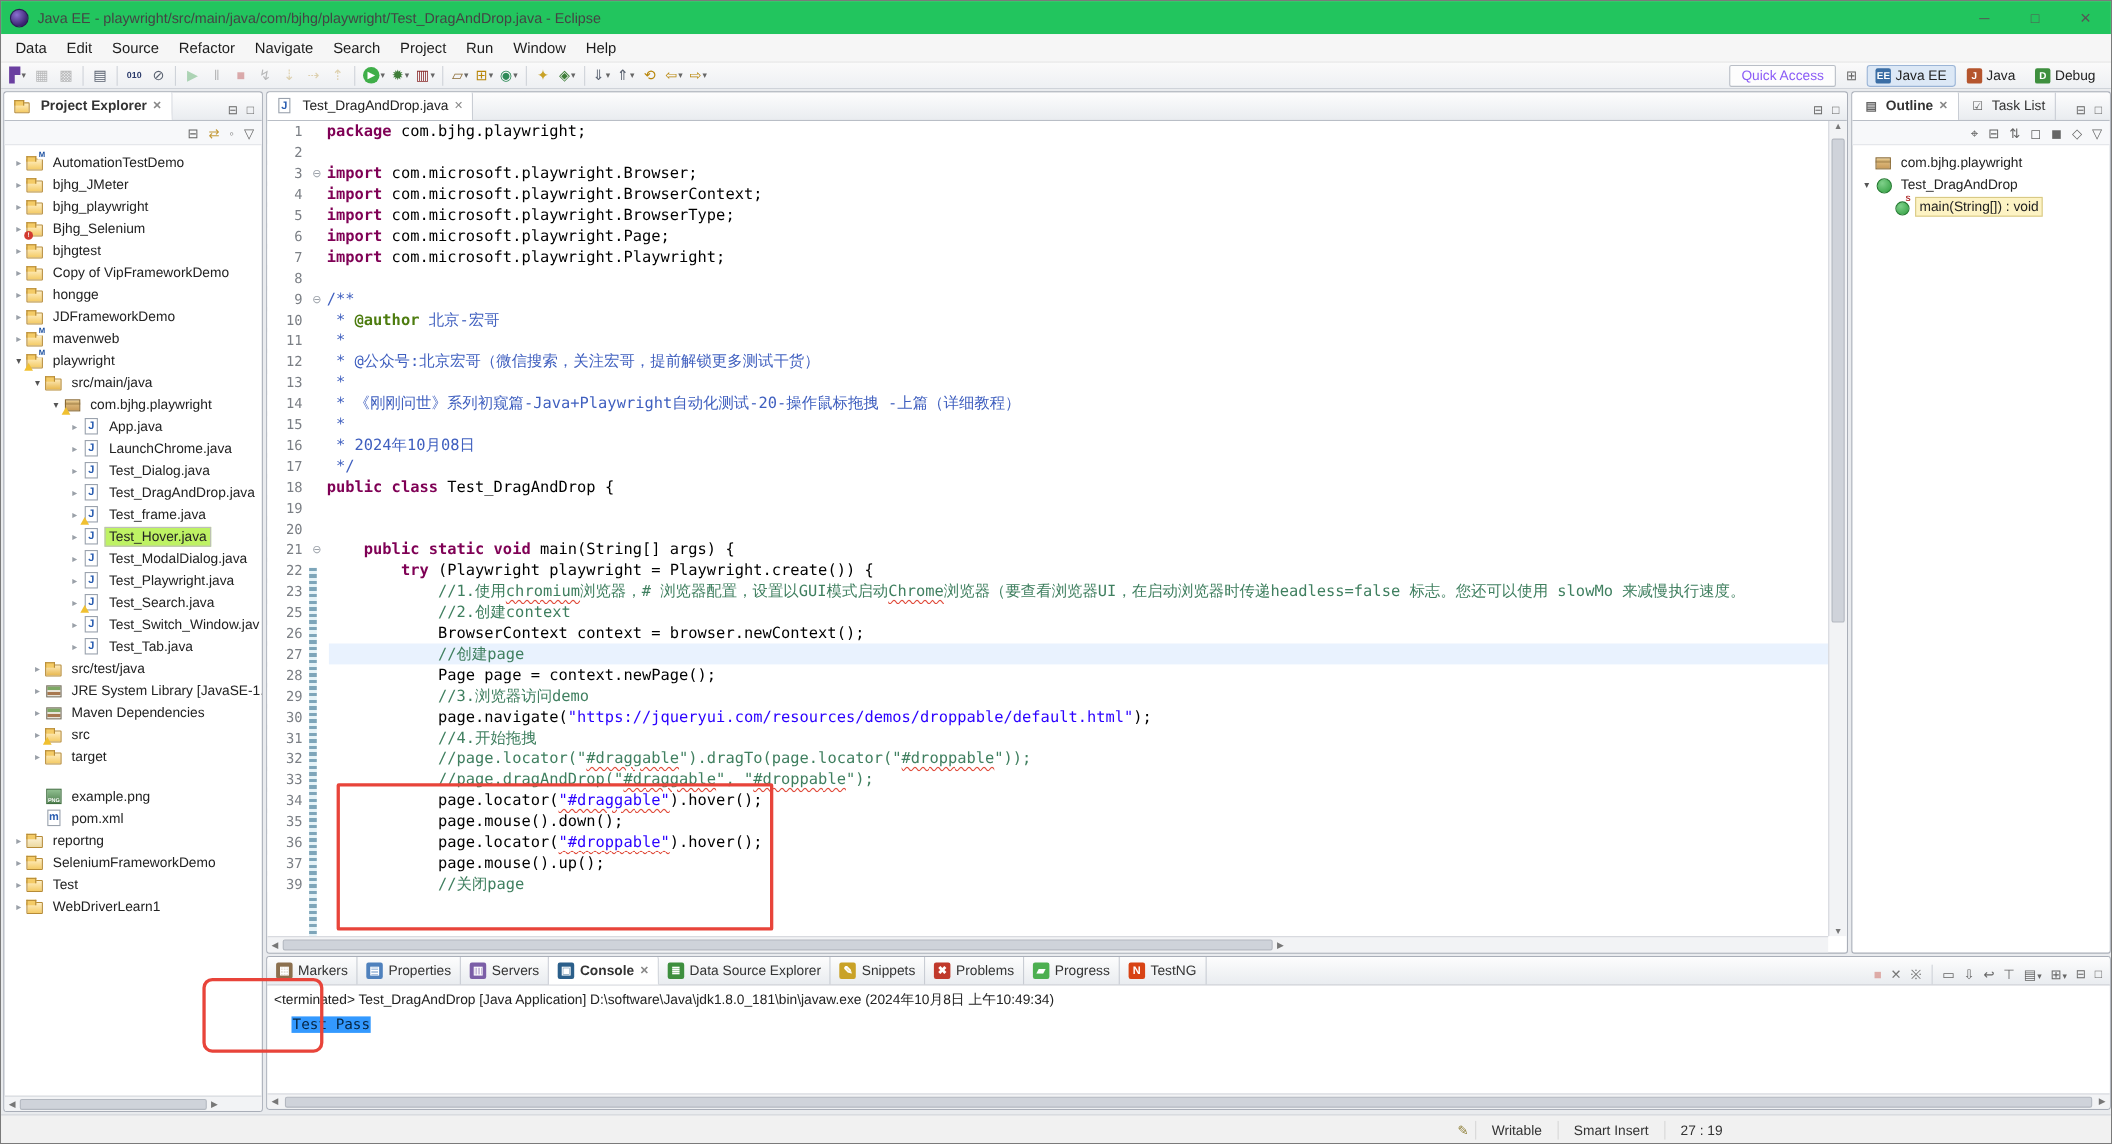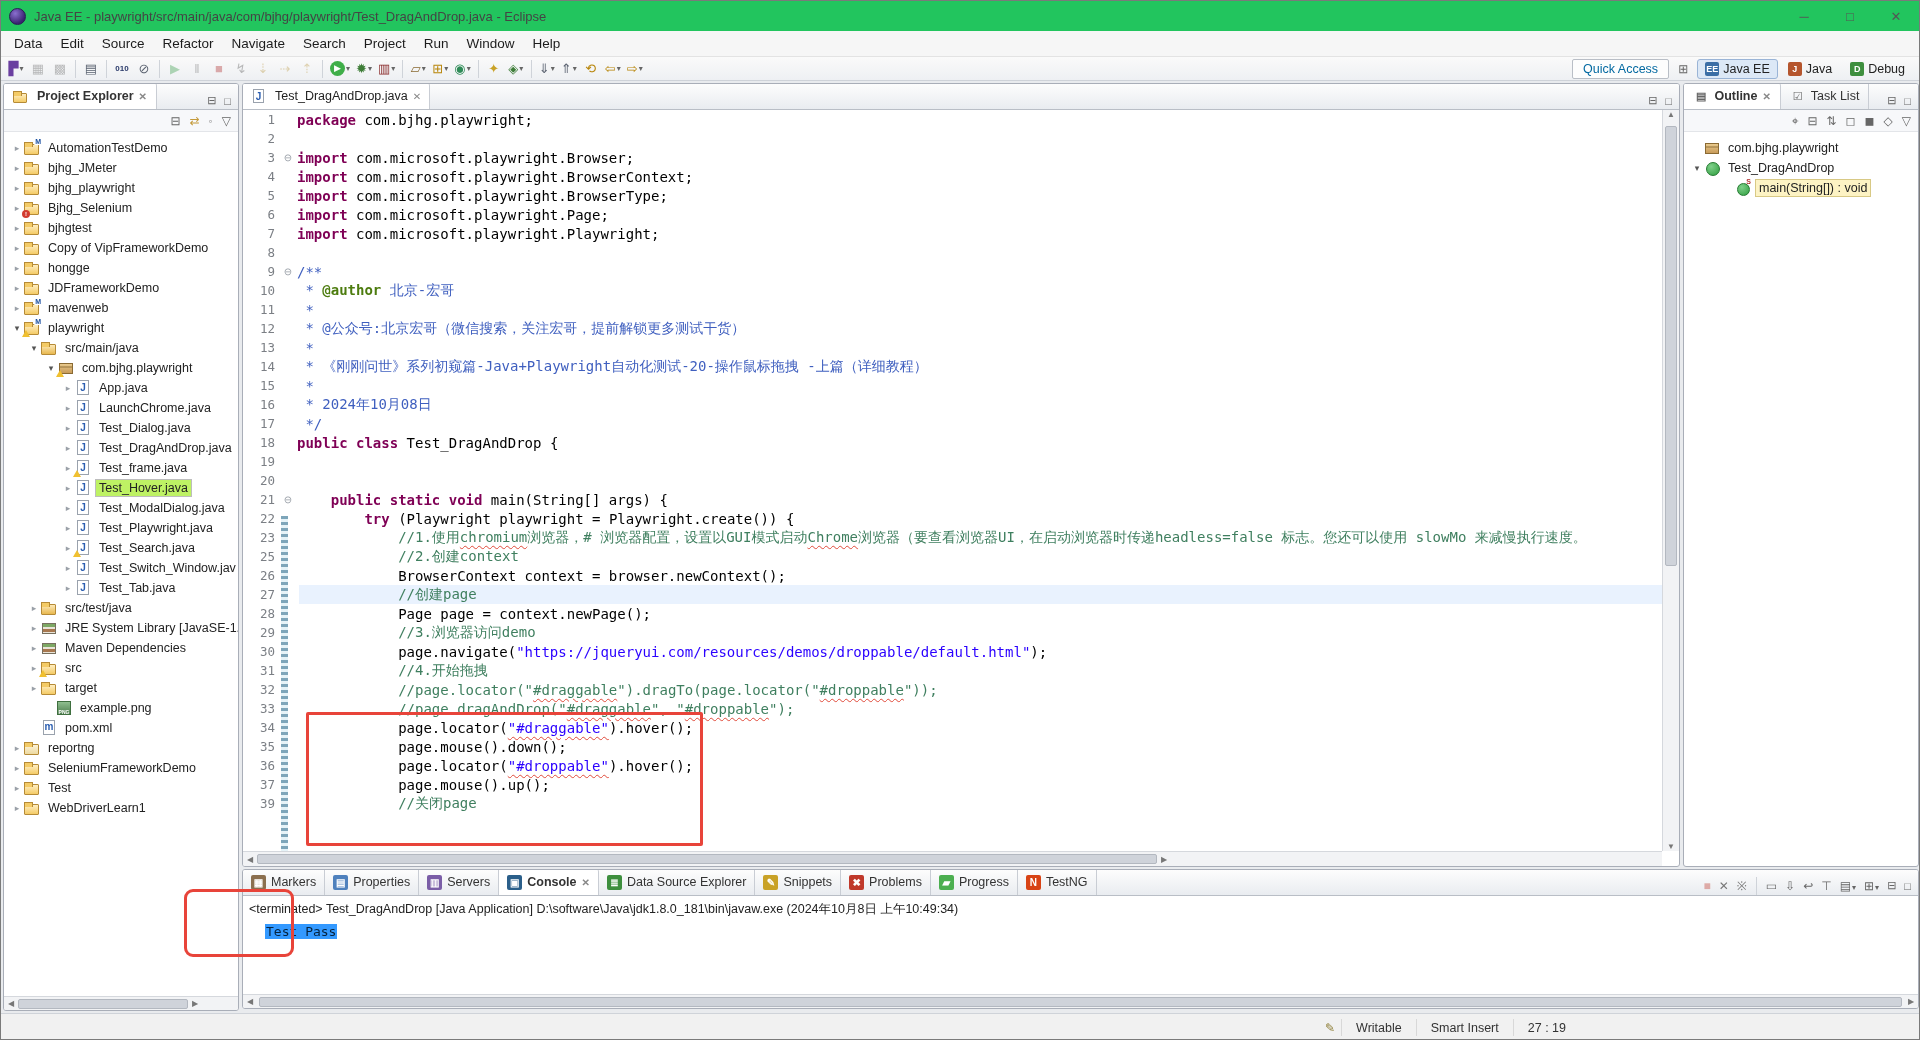--- a/index.html
+++ b/index.html
@@ -31,21 +31,21 @@
   .tbtn { height:20px; min-width:20px; display:inline-flex; align-items:center; justify-content:center;
           margin:0 1px; border-radius:3px; padding:0 2px; }
   .tbtn .tg { font-size:13px; line-height:1; }
   .tbtn .tg.txt { font-size:8px; font-weight:bold; letter-spacing:0; }
   .tbtn.round .tg { background:#3fae49; color:#fff; width:15px; height:15px; border-radius:50%;
                     display:inline-flex; align-items:center; justify-content:center; font-size:9px; }
   .tbtn.dim { opacity:.38; }
   .dd { font-size:8px; color:#666; margin-left:1px; }
   .tbsep { width:1px; height:18px; background:#cfd3d9; margin:0 4px; }
   .tb-right { position:absolute; right:6px; top:0; height:24px; display:flex; align-items:center; gap:6px; }
-  .quick-access { border:1px solid #b9bec6; background:#fdfdfd; color:#0369a1; font-size:12.5px;
+  .quick-access { border:1px solid #b9bec6; background:#fdfdfd; color:#8b5cf6; font-size:12.5px;
                   padding:2px 10px; border-radius:2px; }
   .persp { display:flex; align-items:center; gap:2px; font-size:12.5px; }
   .persp-chip { display:flex; align-items:center; gap:4px; padding:2px 7px; border-radius:3px;
                 border:1px solid transparent; }
   .persp-chip.active { background:#dce8f6; border-color:#9ab4d6; }
   .pico { width:14px; height:14px; border-radius:2px; display:inline-flex; align-items:center;
           justify-content:center; font-size:9px; font-weight:bold; color:#fff; }
 
   
   .workbench { position:absolute; left:0; top:80px; width:1920px; height:932px; background:#e9ebee; }
@@ -499,21 +499,21 @@
             <span class="ticon i-folder2">
               <span class="ovl warn"></span>
             </span>
             <span class="lbl">src</span>
           </div>
           <div class="trow" style="padding-left: 23px;">
             <span class="tw">▸</span>
             <span class="ticon i-folder2"></span>
             <span class="lbl">target</span>
           </div>
-          <div class="trow" style="padding-left: 38px;">
+          <div class="trow" style="padding-left: 23px; margin-top: 16px;">
             <span class="tw"></span>
             <span class="ticon i-png"></span>
             <span class="lbl">example.png</span>
           </div>
           <div class="trow" style="padding-left: 23px;">
             <span class="tw"></span>
             <span class="ticon i-xml"></span>
             <span class="lbl">pom.xml</span>
           </div>
           <div class="trow" style="padding-left: 6px;">
@@ -788,21 +788,21 @@
           <div class="trow" style="padding-left: 6px;">
             <span class="tw"></span>
             <span class="ticon i-pkg"></span>
             <span class="lbl">com.bjhg.playwright</span>
           </div>
           <div class="trow" style="padding-left: 6px;">
             <span class="tw open">▾</span>
             <span class="ticon i-class"></span>
             <span class="lbl">Test_DragAndDrop</span>
           </div>
-          <div class="trow osel" style="padding-left: 37px;">
+          <div class="trow osel" style="padding-left: 23px;">
             <span class="tw"></span>
             <span class="ticon i-method"></span>
             <span class="lbl">main(String[]) : void</span>
           </div>
         </div>
     </div>
 
     <div class="panel bottom">
       <div class="btabs" id="bottom-tabs">
           <div class="btab">

